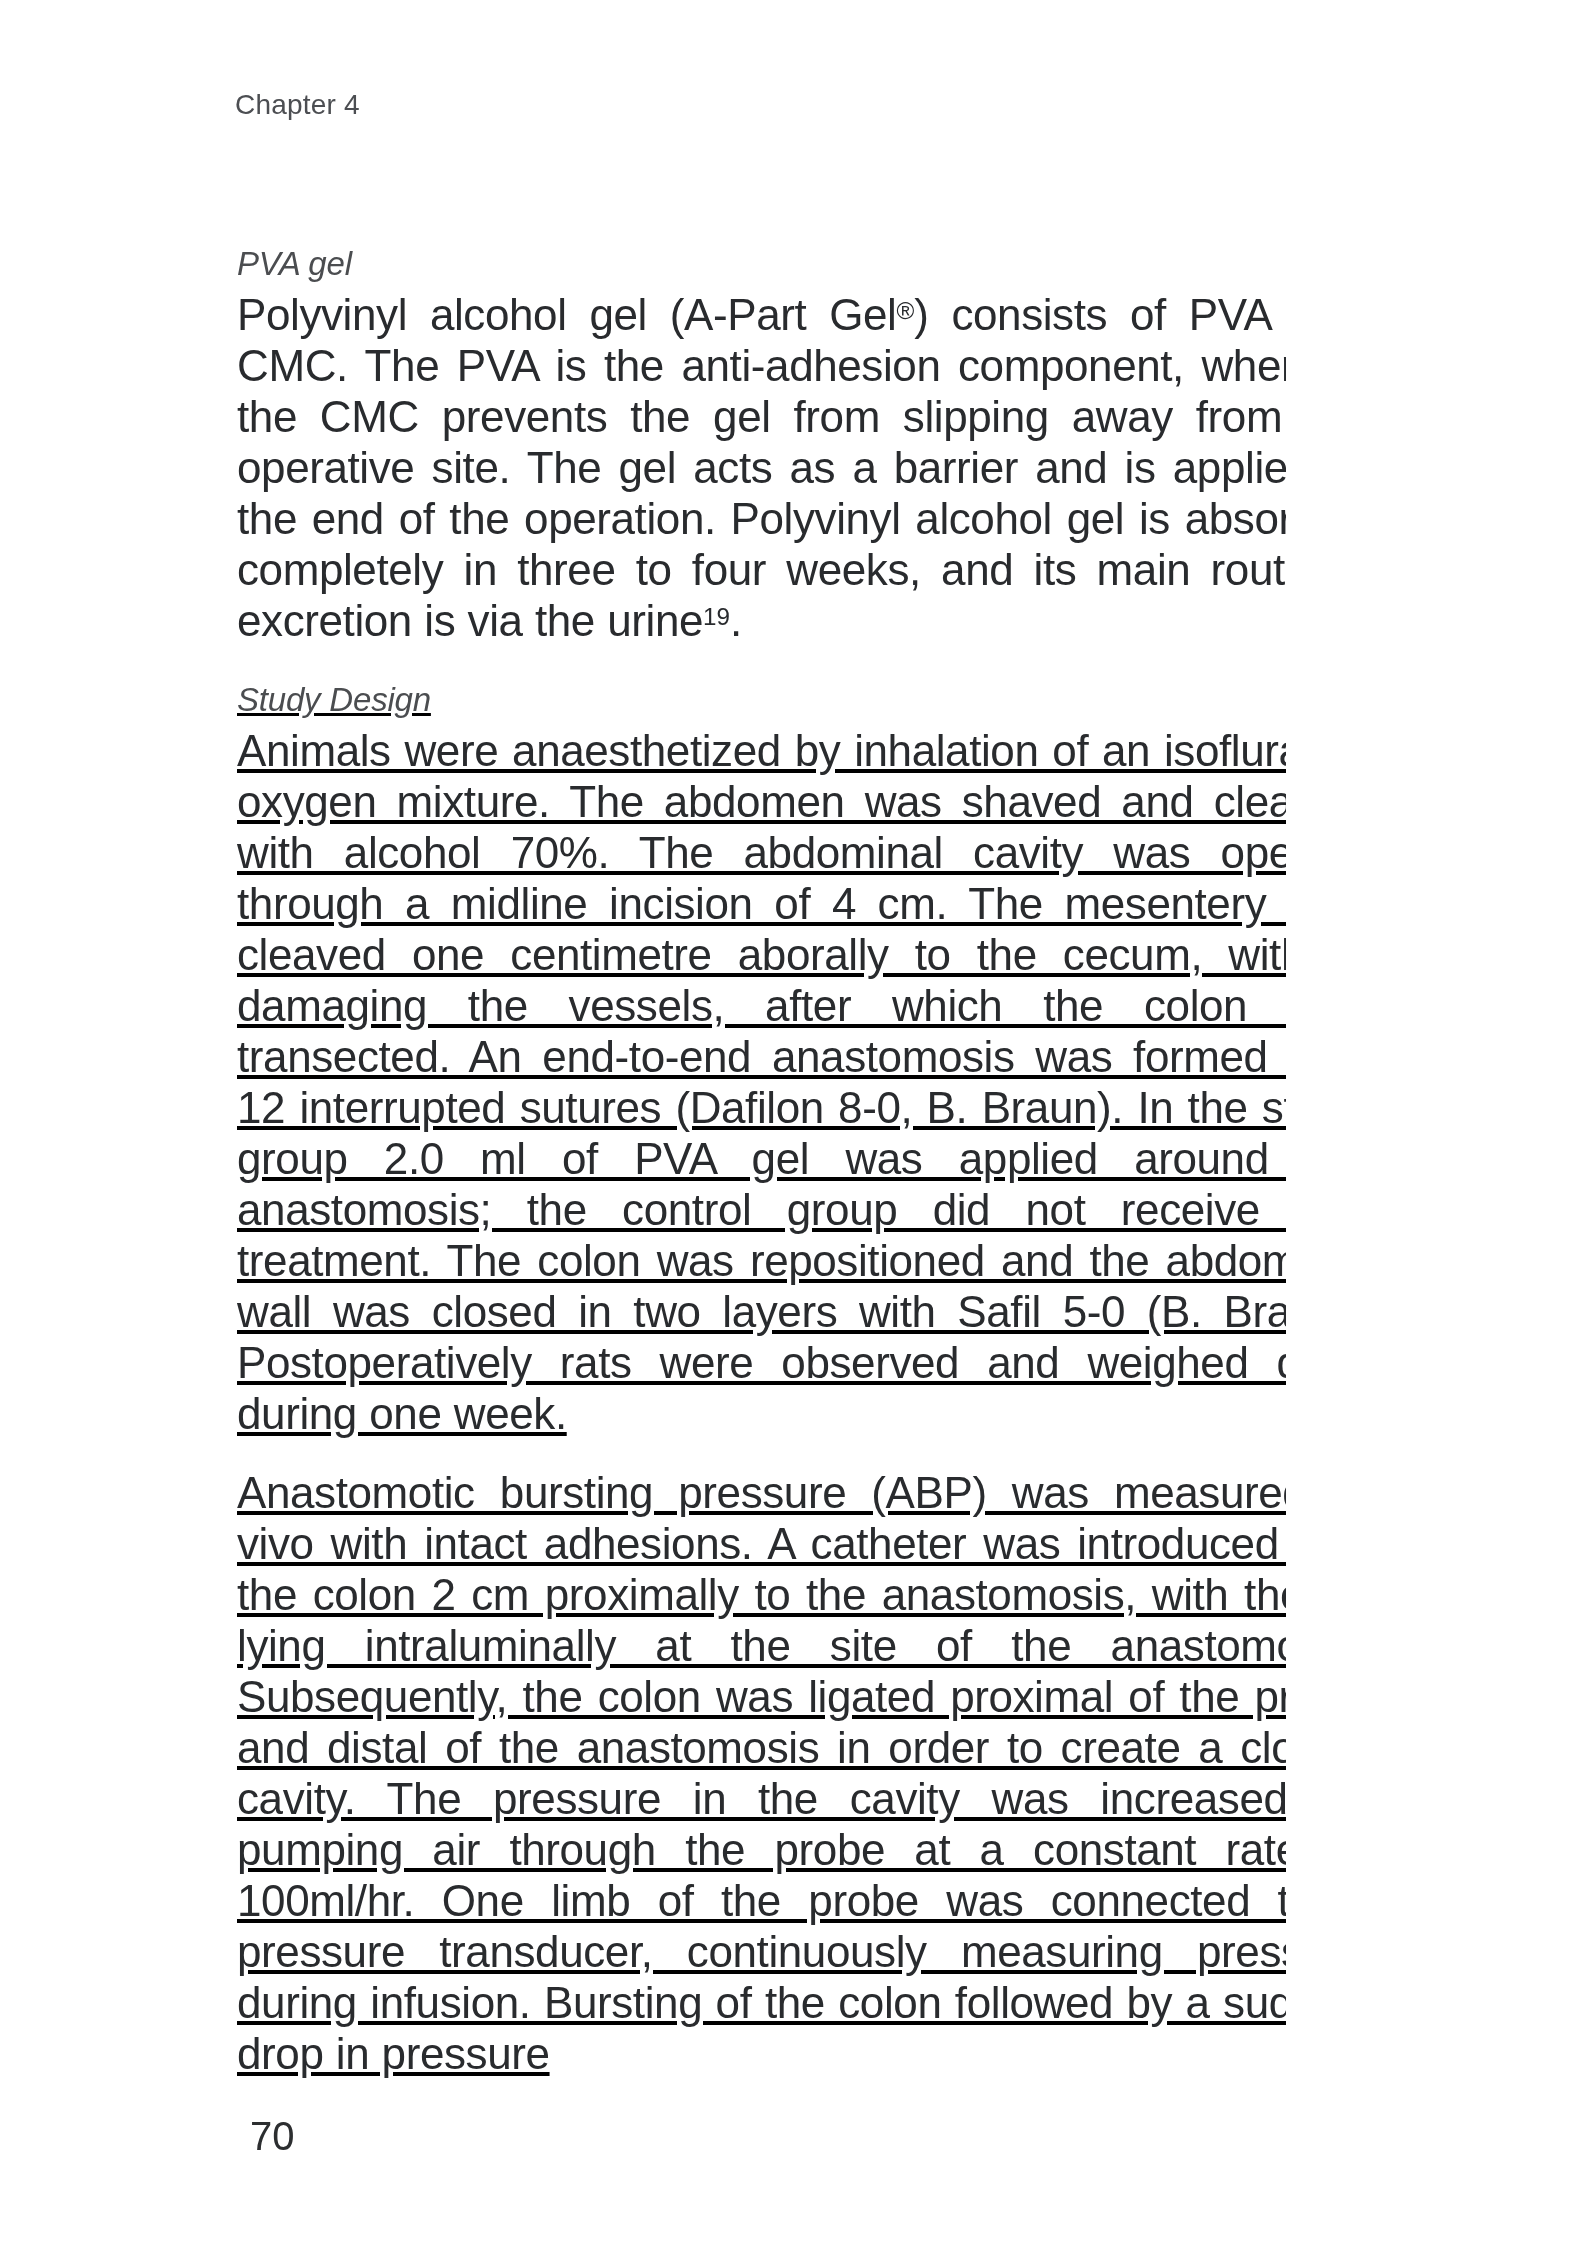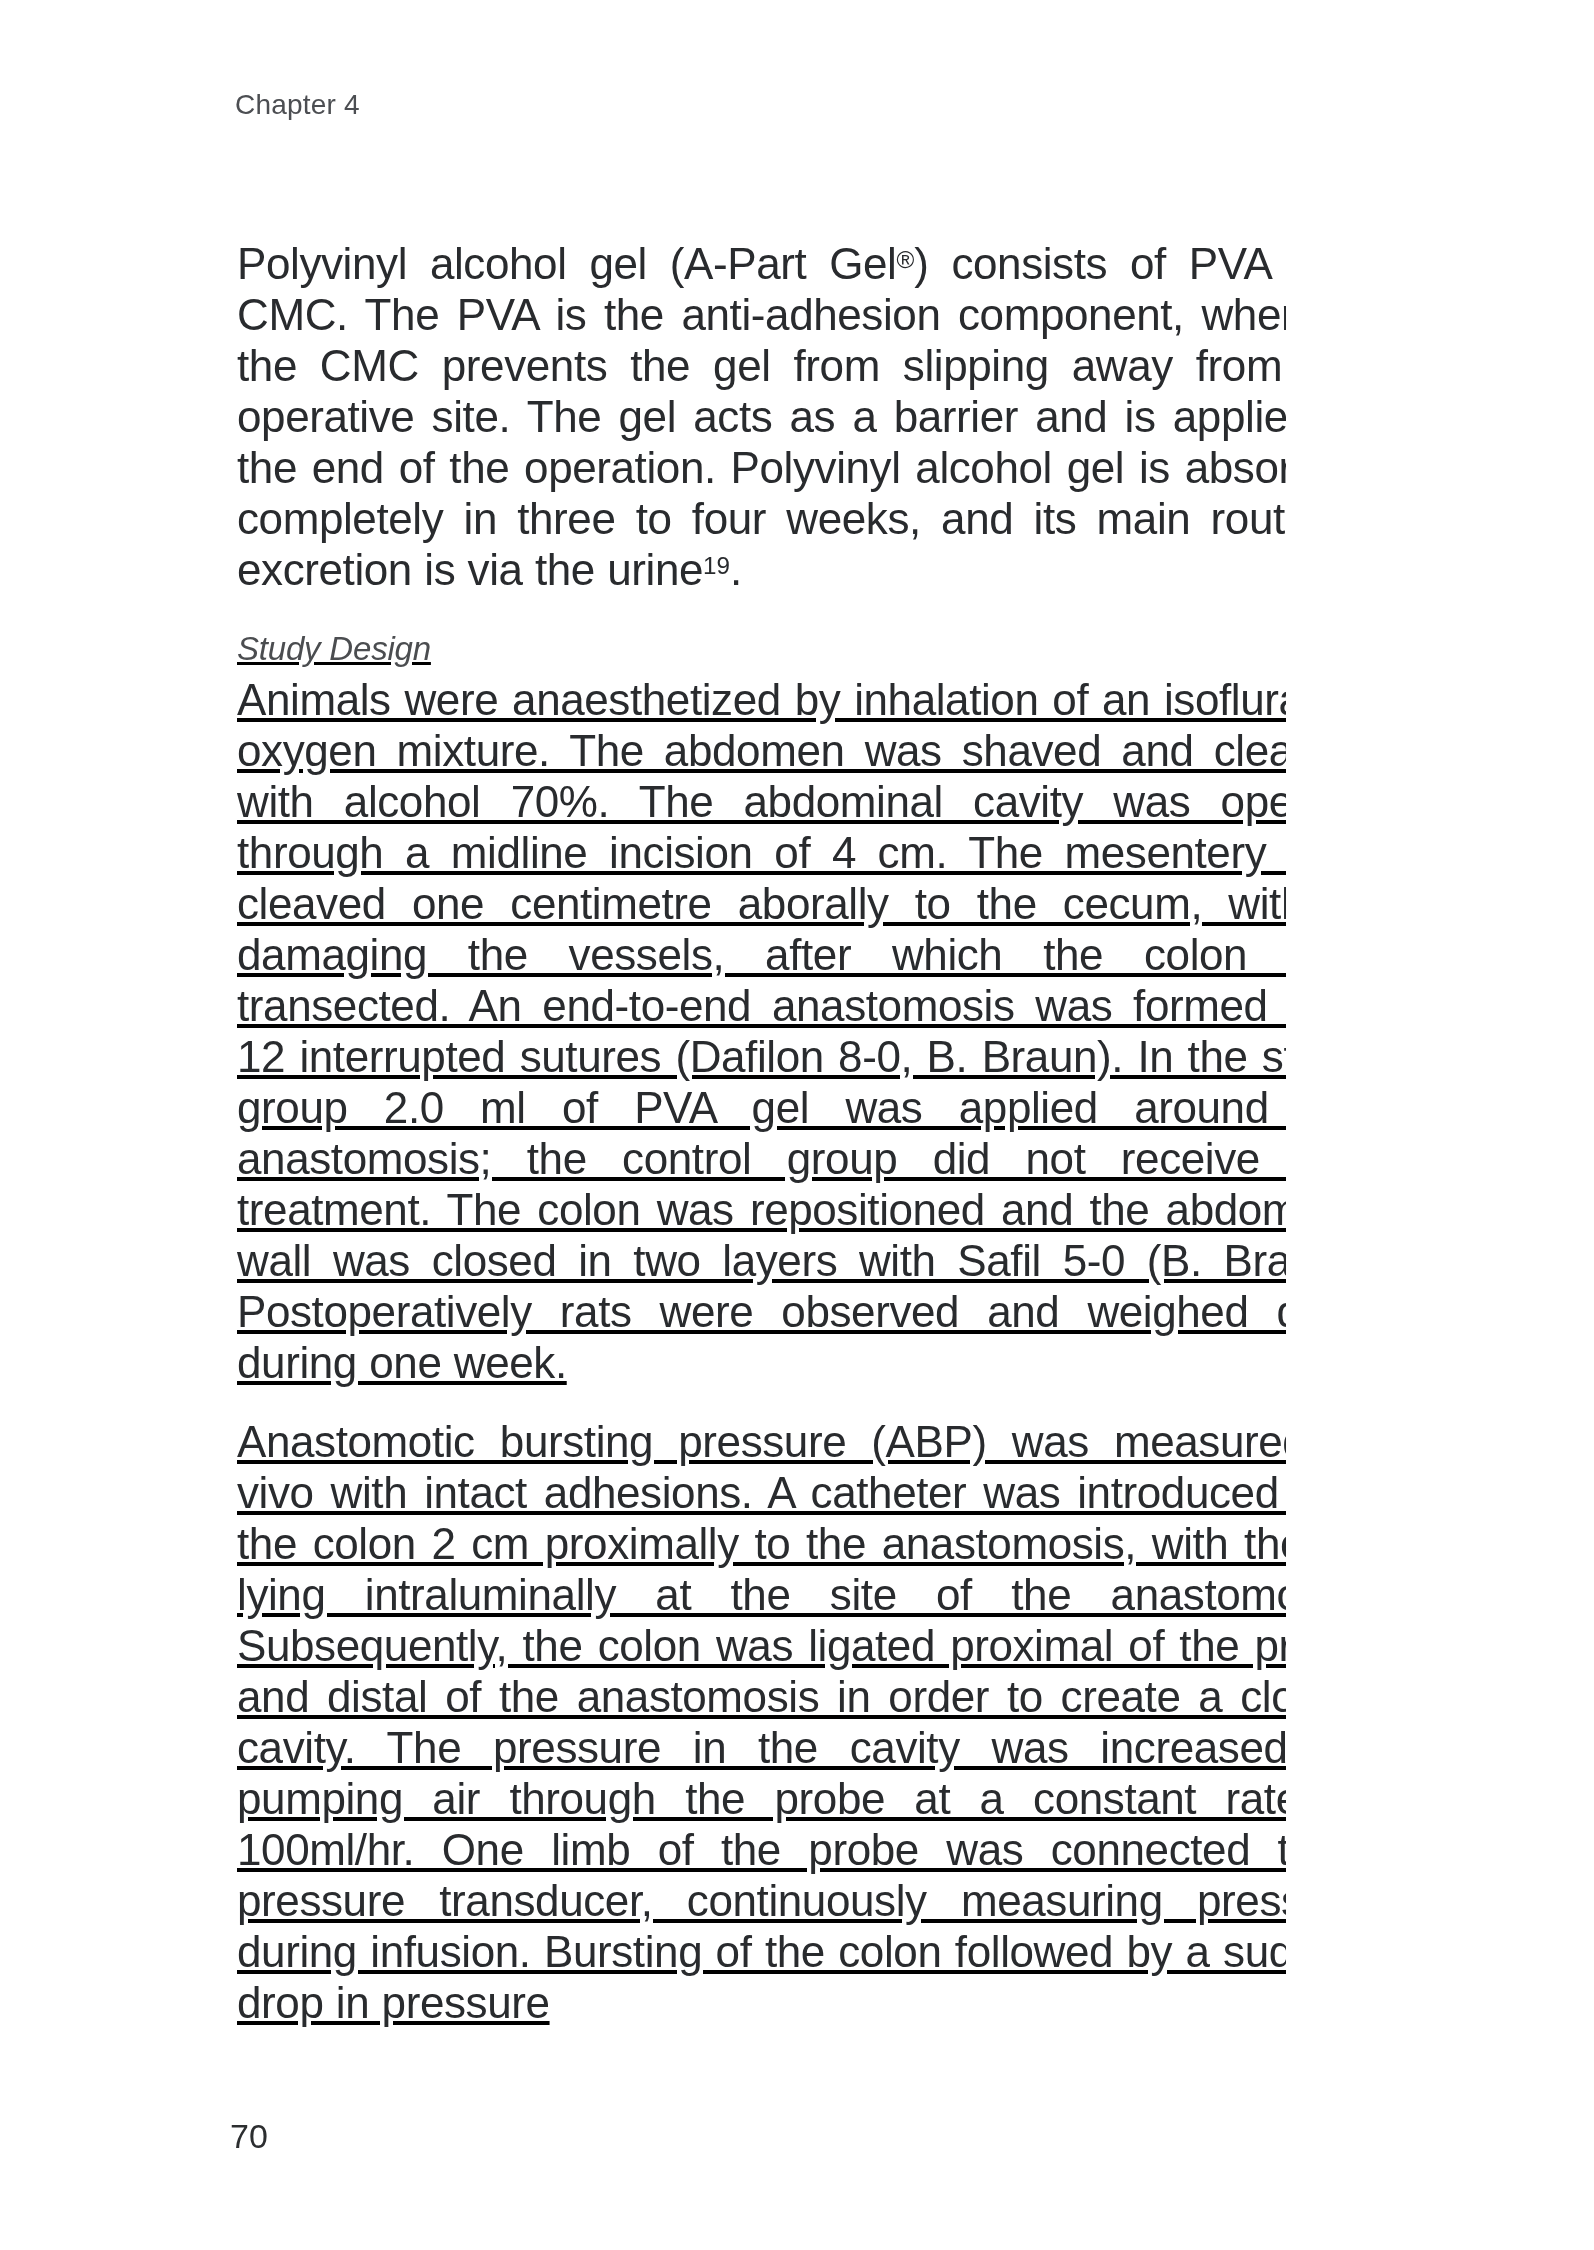--- a/index.html
+++ b/index.html
@@ -53,37 +53,38 @@
   .body-par sup {
     font-size: 0.55em;
     line-height: 0;
     position: relative;
     top: -0.45em;
     vertical-align: baseline;
     letter-spacing: 0;
   }
   .page-number {
     position: absolute;
-    left: 230px;
+    left: 250px;
     top: 2118px;
-    font-size: 34px;
+    font-size: 40px;
     line-height: 36px;
     color: #2c2e30;
   }
 </style>
 </head>
 <body>
 
 <div class="page">
 
   <div class="running-header">Chapter 4</div>
 
   <main class="content">
 
     <section>
+      <h2 class="sec-heading">PVA gel</h2>
       <p class="body-par">Polyvinyl alcohol gel (A-Part Gel<sup>®</sup>) consists of PVA and CMC. The PVA is the anti-adhesion component, whereas the CMC prevents the gel from slipping away from the operative site. The gel acts as a barrier and is applied at the end of the operation. Polyvinyl alcohol gel is absorbed completely in three to four weeks, and its main route of excretion is via the urine<sup>19</sup>.</p>
     </section>
 
     <section>
       <h2 class="sec-heading">Study Design</h2>
       <p class="body-par">Animals were anaesthetized by inhalation of an isoflurane-oxygen mixture. The abdomen was shaved and cleaned with alcohol 70%. The abdominal cavity was opened through a midline incision of 4 cm. The mesentery was cleaved one centimetre aborally to the cecum, without damaging the vessels, after which the colon was transected. An end-to-end anastomosis was formed with 12 interrupted sutures (Dafilon 8-0, B. Braun). In the study group 2.0 ml of PVA gel was applied around the anastomosis; the control group did not receive any treatment. The colon was repositioned and the abdominal wall was closed in two layers with Safil 5-0 (B. Braun). Postoperatively rats were observed and weighed daily during one week.</p>
     </section>
 
     <section>
     </section>

